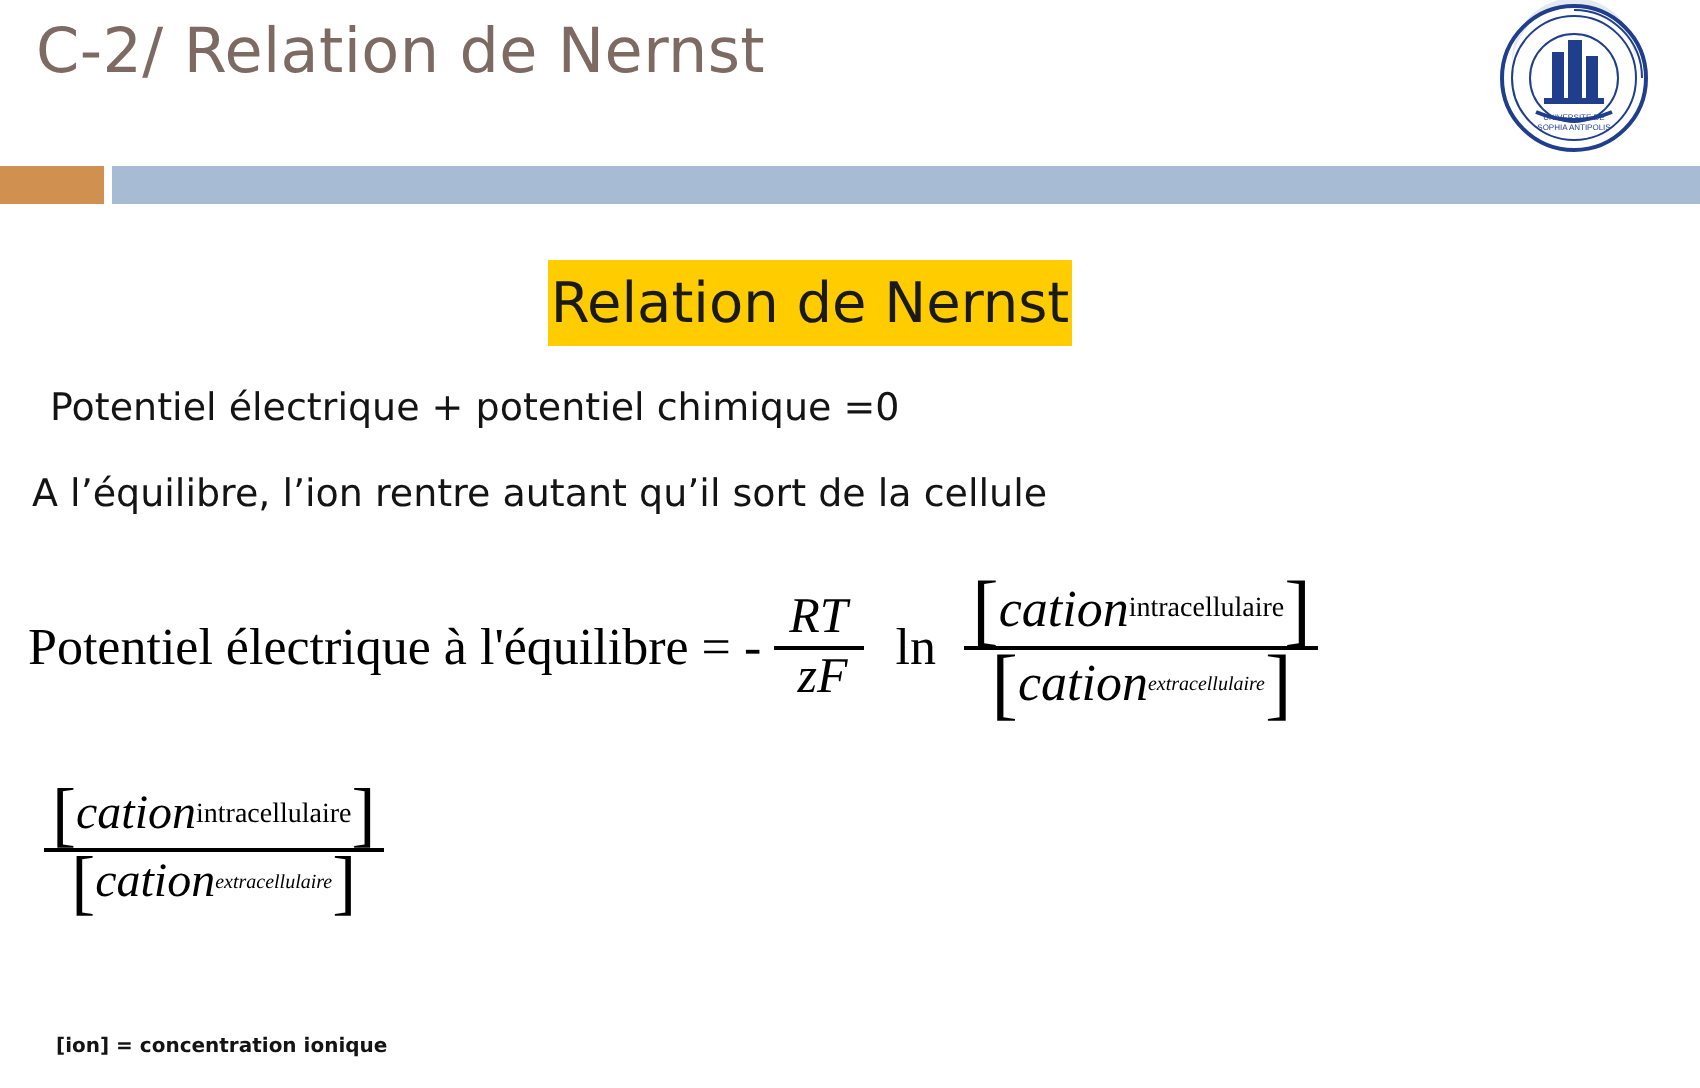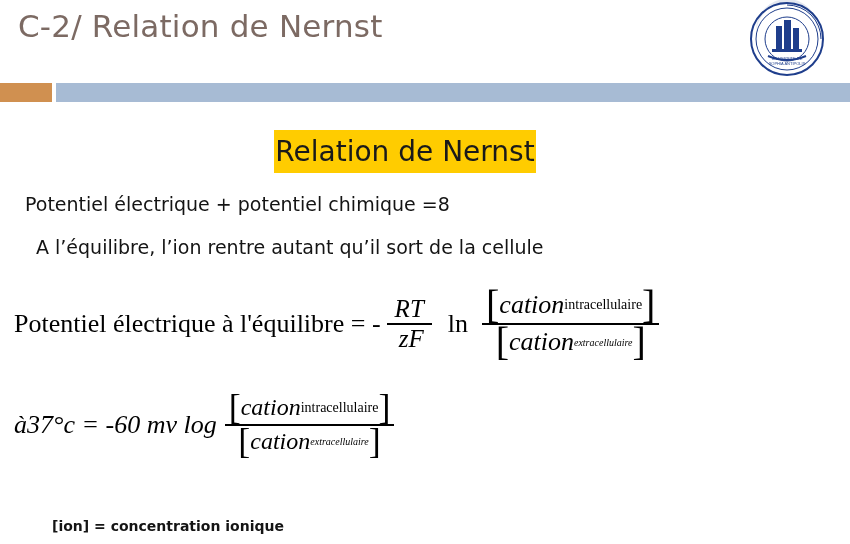--- a/index.html
+++ b/index.html
@@ -85,21 +85,20 @@
     white-space: nowrap;
   }
   .line2 {
     position: absolute;
     left: 16px;
     top: 236px;
     font-size: 19px;
     color: #141414;
     font-family: "DejaVu Sans", sans-serif;
     white-space: nowrap;
-    margin-left: 20px;
   }
   
   .eq {
     position: absolute;
     font-family: "Liberation Serif", serif;
     color: #000000;
     display: flex;
     align-items: center;
   }
   .eq1 { left: 14px; top: 288px; }
@@ -176,23 +175,23 @@
     font-style: italic;
   }
   .ln {
     font-size: 26px;
     font-family: "Liberation Serif", serif;
     margin: 0 6px 0 10px;
   }
   
   .footnote {
     position: absolute;
-    left: 52px;
+    left: 28px;
     top: 518px;
-    font-size: 14px;
+    font-size: 10px;
     font-weight: bold;
     color: #141414;
     font-family: "DejaVu Sans", sans-serif;
     white-space: nowrap;
   }
 </style>
 </head>
 <body>
 
 <div class="slide">
@@ -217,21 +216,21 @@
     </svg>
   </div>
 
   <div class="bar-accent"></div>
   <div class="bar-main"></div>
 
   <div class="heading-box">
     <span class="heading-box-text">Relation de Nernst</span>
   </div>
 
-  <div class="line1">Potentiel électrique + potentiel chimique =8</div>
+  <div class="line1">Potentiel électrique + potentiel chimique =0</div>
   <div class="line2">A l’équilibre, l’ion rentre autant qu’il sort de la cellule</div>
 
   <div class="eq eq1">
     <span class="eq-text">Potentiel électrique à l'équilibre = -</span>
 
     <span class="frac rt-frac">
       <span class="num">RT</span>
       <span class="rule"></span>
       <span class="den">zF</span>
     </span>
@@ -249,21 +248,20 @@
       <span class="bracket-term">
         <span class="brk">[</span>
         <span class="cation">cation</span>
           <span class="sub-it">extracellulaire</span>
         <span class="brk">]</span>
       </span>
     </span>
   </div>
 
   <div class="eq eq2">
-    <span class="eq-text-italic">à37°c = -60 mv log</span>
 
     <span class="conc-frac">
       <span class="bracket-term">
         <span class="brk-small">[</span>
         <span class="cation-small">cation</span>
           <span class="sub">intracellulaire</span>
         <span class="brk-small">]</span>
       </span>
       <span class="rule"></span>
       <span class="bracket-term">

